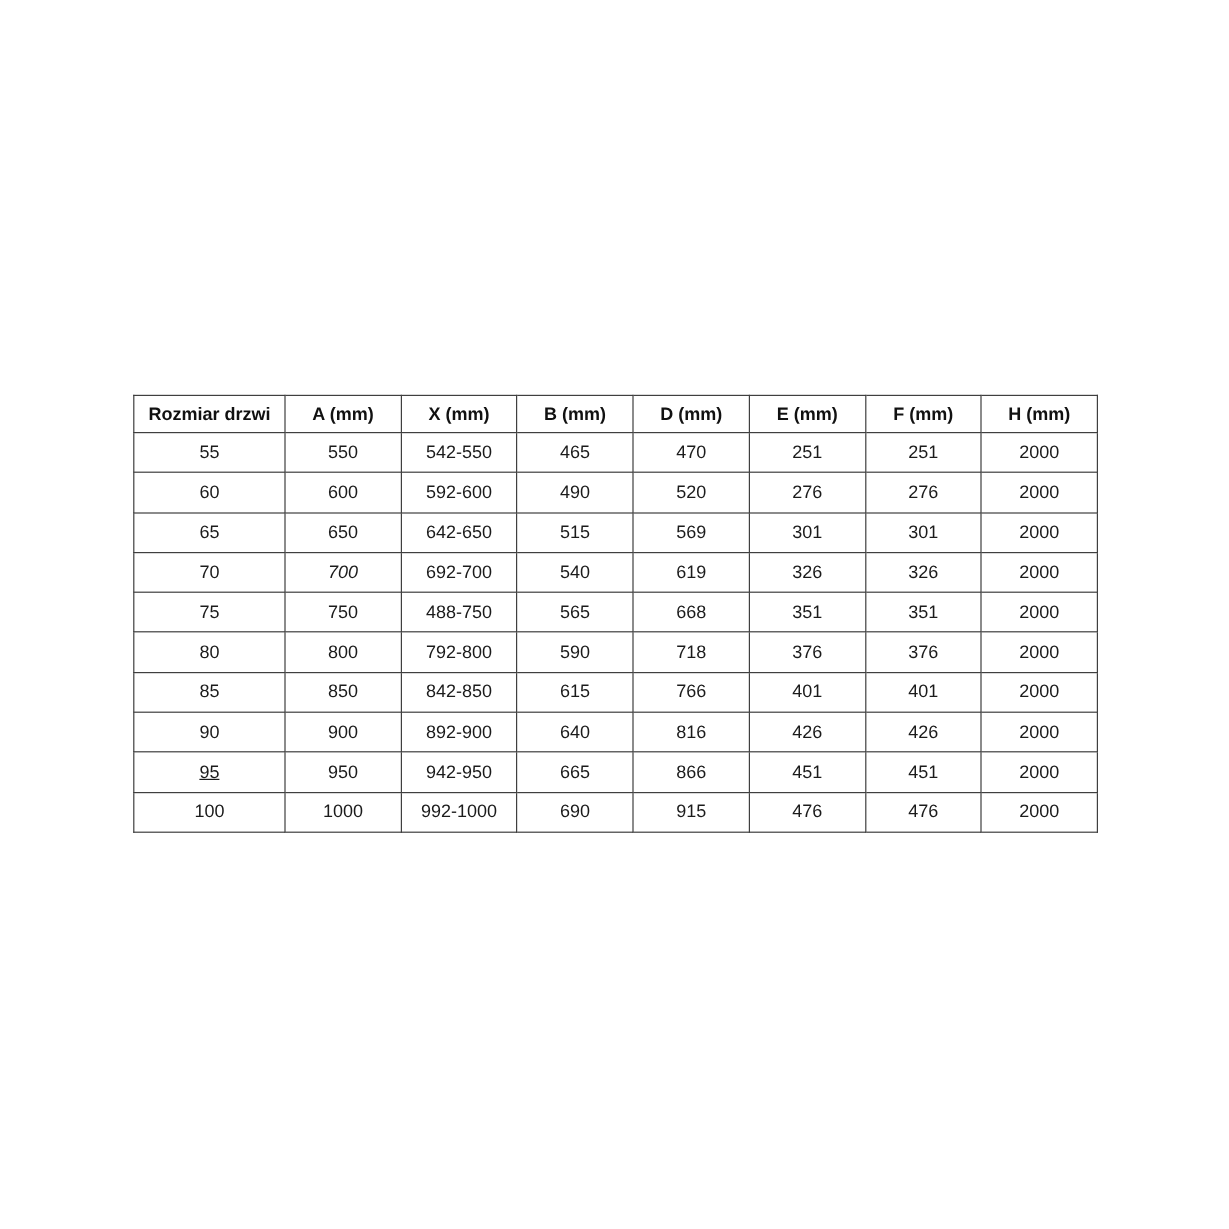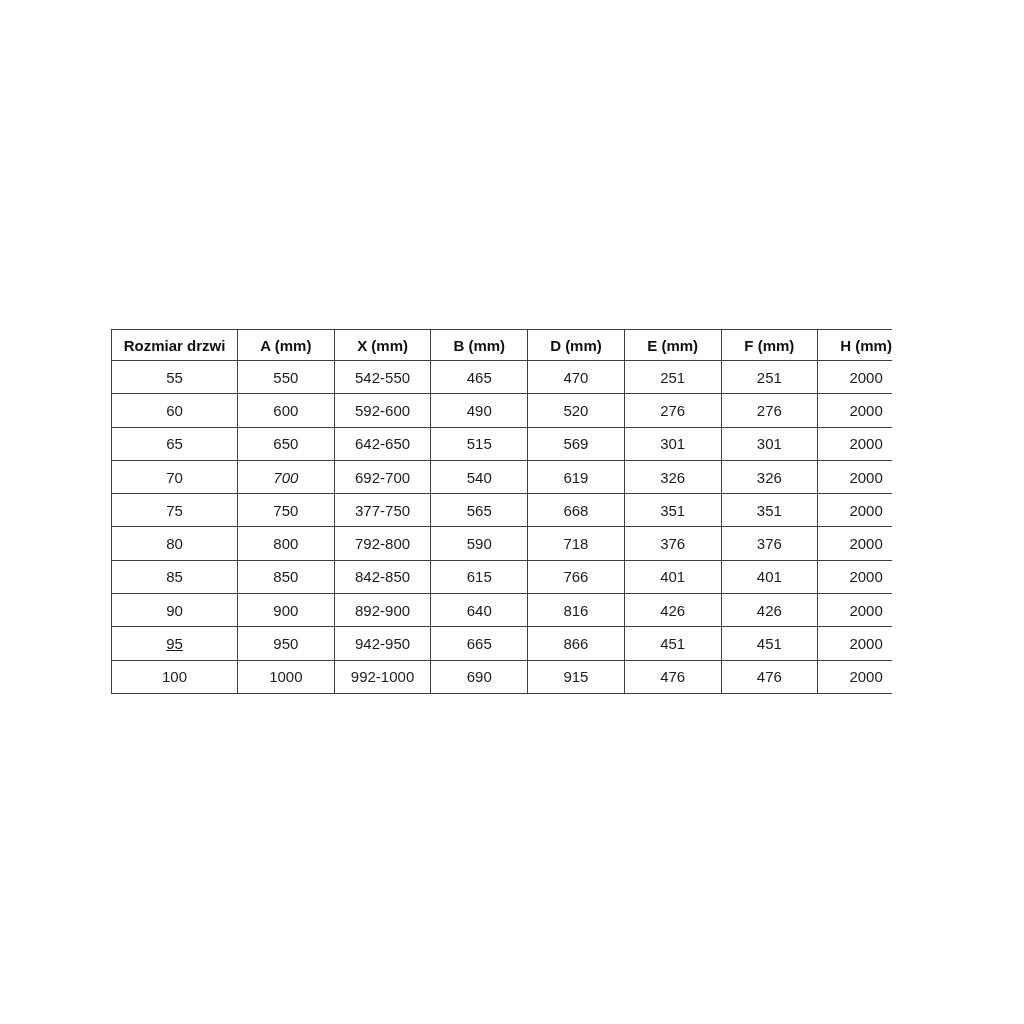--- a/index.html
+++ b/index.html
@@ -11,20 +11,21 @@
     width: 1024px;
     height: 1024px;
     font-family: "Liberation Sans", "DejaVu Sans", sans-serif;
   }
   .canvas {
     position: relative;
     width: 892px;
     height: 1024px;
     background: #ffffff;
     overflow: hidden;
+    padding-left: 36px;
   }
   table.size-table {
     position: absolute;
     left: 111px;
     top: 329px;
     width: 804px;
     height: 365px;
     border-collapse: collapse;
     table-layout: fixed;
     background: #ffffff;
@@ -111,21 +112,21 @@
           <td style="border-color: rgb(63, 63, 63);">692-700</td>
           <td style="border-color: rgb(63, 63, 63);">540</td>
           <td style="border-color: rgb(63, 63, 63);">619</td>
           <td style="border-color: rgb(63, 63, 63);">326</td>
           <td style="border-color: rgb(63, 63, 63);">326</td>
           <td style="border-color: rgb(63, 63, 63);">2000</td>
         </tr>
         <tr>
           <td style="border-color: rgb(63, 63, 63);">75</td>
           <td style="border-color: rgb(63, 63, 63);">750</td>
-          <td style="border-color: rgb(63, 63, 63);">377-750</td>
+          <td style="border-color: rgb(63, 63, 63);">488-750</td>
           <td style="border-color: rgb(63, 63, 63);">565</td>
           <td style="border-color: rgb(63, 63, 63);">668</td>
           <td style="border-color: rgb(63, 63, 63);">351</td>
           <td style="border-color: rgb(63, 63, 63);">351</td>
           <td style="border-color: rgb(63, 63, 63);">2000</td>
         </tr>
         <tr>
           <td style="border-color: rgb(63, 63, 63);">80</td>
           <td style="border-color: rgb(63, 63, 63);">800</td>
           <td style="border-color: rgb(63, 63, 63);">792-800</td>

